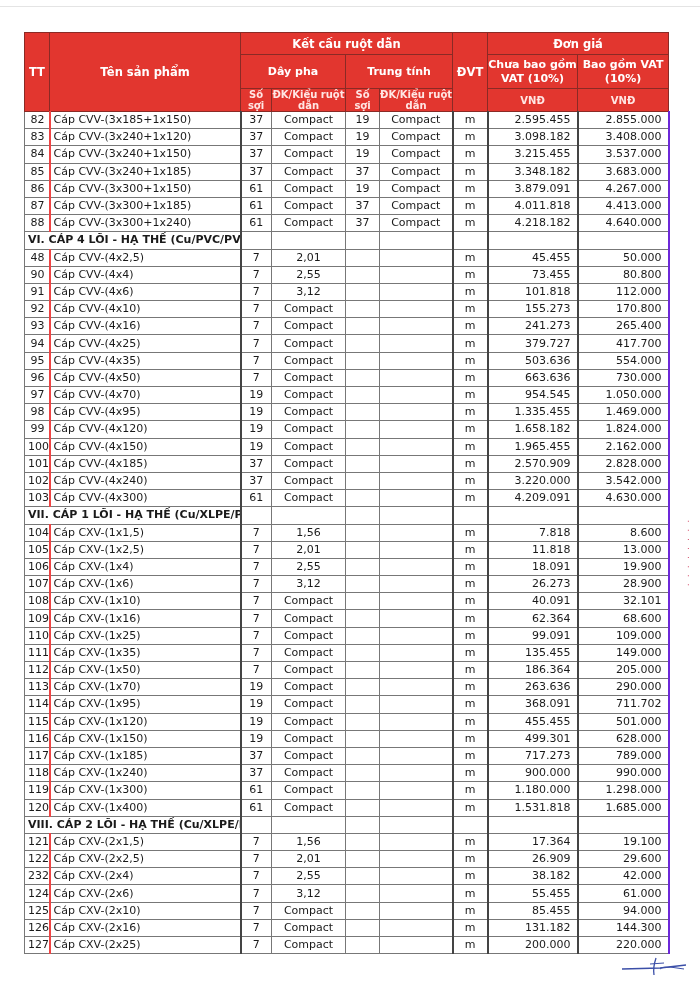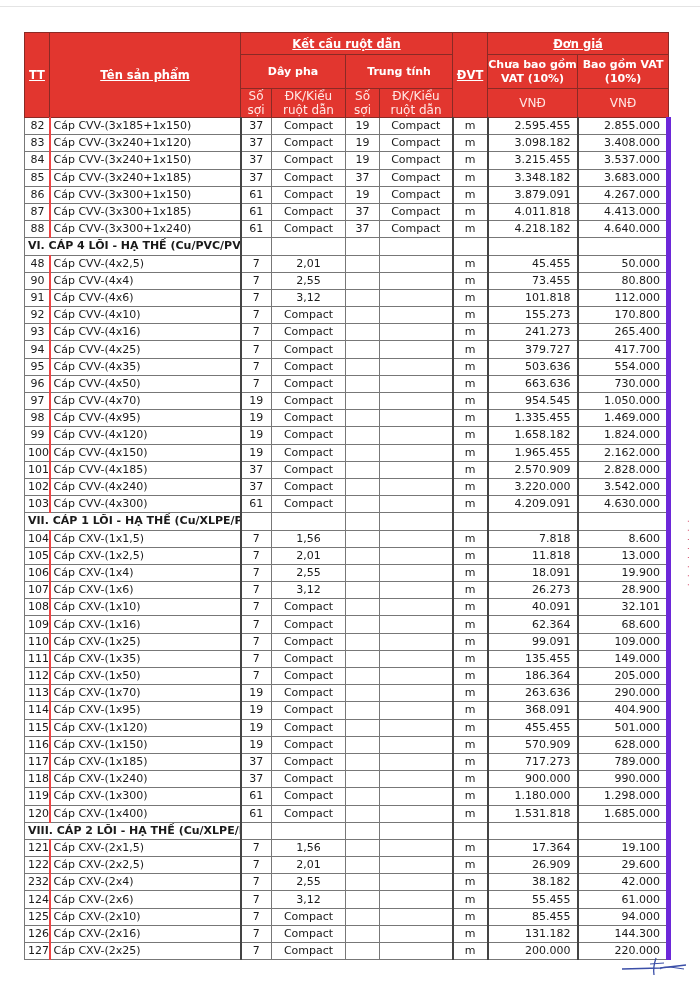--- a/index.html
+++ b/index.html
@@ -3,30 +3,30 @@
 <meta charset="utf-8">
 <style>
   html, body { margin:0; padding:0; background:#ffffff; }
   body { width:700px; height:990px; position:relative; overflow:hidden;
          font-family:"DejaVu Sans", sans-serif; color:#1a1a1a; }
   .scanline { position:absolute; left:0; top:6px; width:700px; height:1px; background:#e4e4e4; }
   table.price { position:absolute; left:24px; top:32px; border-collapse:collapse; table-layout:fixed; width:644px; }
   table.price col.c-tt{width:25px} col.c-name{width:191px} col.c-s1{width:31px} col.c-k1{width:74px}
   col.c-s2{width:34px} col.c-k2{width:73px} col.c-dvt{width:35px} col.c-p1{width:90px} col.c-p2{width:91px}
   th { background:#e2362f; color:#ffffff; font-weight:bold; border:1px solid #8a2a25; padding:0; text-align:center; }
-  th.h1 { height:21px; font-size:11.5px;text-decoration:underline; }
+  th.h1 { height:21px; font-size:11.5px; }
   th.h2 { height:33px; font-size:11px; line-height:14px; }
-  th.h3 { height:21px; font-size:12px; font-weight:normal; color:#ffe6e4;margin-left:48px; }
+  th.h3 { height:21px; font-size:10px; font-weight:bold; color:#ffe6e4;margin-left:48px; }
   td { border:1px solid #777; height:16.2px; padding:0 3px; font-size:11px; line-height:14px; white-space:nowrap; overflow:hidden; }
   td.tt { text-align:right; padding-right:4px; }
   td.name { text-align:left; border-left:2px solid #ef4444; }
   td.c { text-align:center; }
   td.r { text-align:right; padding-right:6px; }
   td.thick-l { border-left:2px solid #444; }
-  td.thick-r { border-right:5px solid #6d28d9;border-radius:7px; }
+  td.thick-r { border-right:2px solid #6d28d9;border-radius:7px; }
   tr.section td { font-weight:bold; font-size:11px; }
   .margin-stamp { position:absolute; left:684px; top:520px; width:8px; height:120px; color:#d8607a; font-size:8px; writing-mode:vertical-rl; letter-spacing:2px; }
   .signature { position:absolute; left:620px; top:955px; width:70px; height:22px; }
 </style>
 </head>
 <body>
 
 <div class="scanline"></div>
 
 <table class="price">
@@ -439,42 +439,42 @@
       </tr>
       <tr>
         <td class="tt">114</td>
         <td class="name">Cáp CXV-(1x95)</td>
         <td class="c thick-l">19</td>
         <td class="c">Compact</td>
         <td class="c"></td>
         <td class="c"></td>
         <td class="c thick-l">m</td>
         <td class="r thick-l">368.091</td>
-        <td class="r thick-l thick-r">404.900</td>
+        <td class="r thick-l thick-r">711.702</td>
       </tr>
       <tr>
         <td class="tt">115</td>
         <td class="name">Cáp CXV-(1x120)</td>
         <td class="c thick-l">19</td>
         <td class="c">Compact</td>
         <td class="c"></td>
         <td class="c"></td>
         <td class="c thick-l">m</td>
         <td class="r thick-l">455.455</td>
         <td class="r thick-l thick-r">501.000</td>
       </tr>
       <tr>
         <td class="tt">116</td>
         <td class="name">Cáp CXV-(1x150)</td>
         <td class="c thick-l">19</td>
         <td class="c">Compact</td>
         <td class="c"></td>
         <td class="c"></td>
         <td class="c thick-l">m</td>
-        <td class="r thick-l">570.909</td>
+        <td class="r thick-l">499.301</td>
         <td class="r thick-l thick-r">628.000</td>
       </tr>
       <tr>
         <td class="tt">117</td>
         <td class="name">Cáp CXV-(1x185)</td>
         <td class="c thick-l">37</td>
         <td class="c">Compact</td>
         <td class="c"></td>
         <td class="c"></td>
         <td class="c thick-l">m</td>

